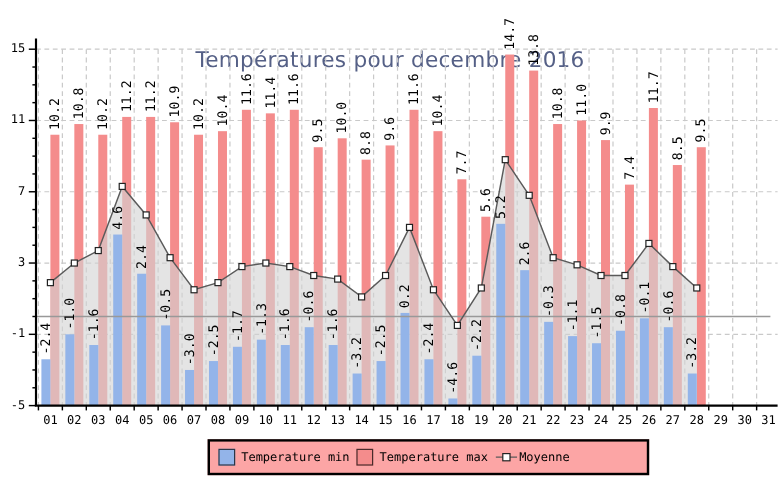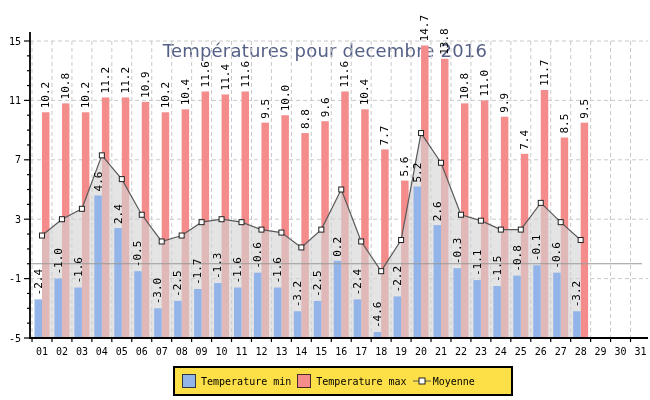--- a/index.html
+++ b/index.html
@@ -1,22 +1,22 @@
 <!DOCTYPE html>
 <html><head>
 <meta charset="utf-8">
 <style>
   html,body{margin:0;padding:0;background:#fff;}
   .stage{position:relative;width:650px;height:400px;background:#fff;overflow:hidden;
          font-family:"DejaVu Sans",sans-serif;}
   .chart-title{position:absolute;top:7px;left:0;right:0;text-align:center;
 PADDING:0;font-size:18px;letter-spacing:0.2px;z-index:0;margin-top:33px;}
   svg.plot{position:absolute;left:0;top:0;z-index:1;}
-  .legend{position:absolute;left:173px;top:366px;width:340px;height:30px;box-sizing:border-box;
-          z-index:2;background:#fde047;border:2px solid #000;display:flex;align-items:center;
+  .legend{position:absolute;left:173px;top:366px;width:368px;height:30px;box-sizing:border-box;
+          z-index:2;background:#fca5a5;border:2px solid #000;display:flex;align-items:center;
           padding:0 7px;font-family:"DejaVu Sans Mono",monospace;font-size:10px;color:#000;}
   .sw{width:14px;height:14px;box-sizing:border-box;border:1px solid rgba(0,0,0,0.7);
       margin-right:5px;flex:0 0 auto;}
   .leg-label{margin-right:6px;white-space:nowrap;}
   .leg-marker{margin-right:2px;flex:0 0 auto;display:block;}
 </style>
 </head>
 <body>
 
 <div class="stage">

